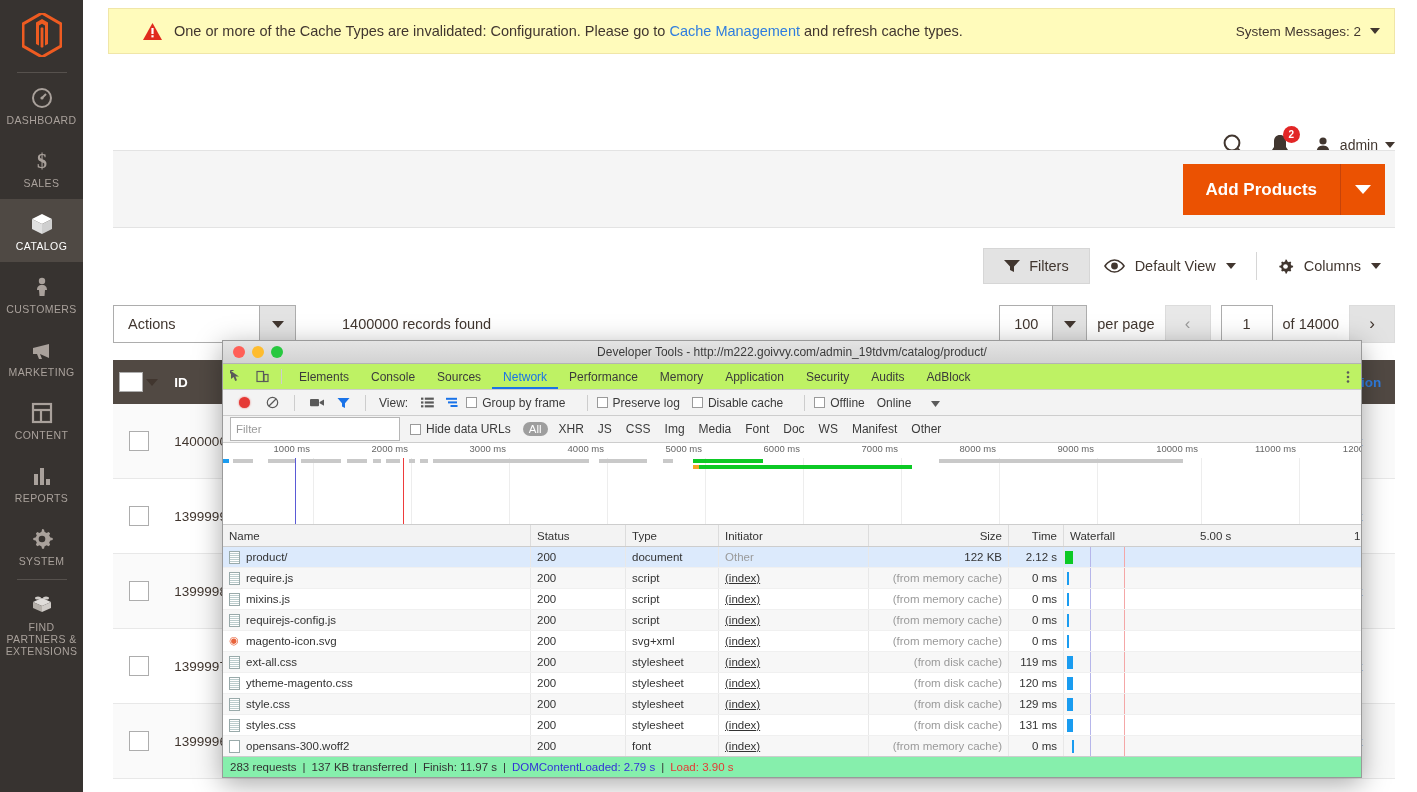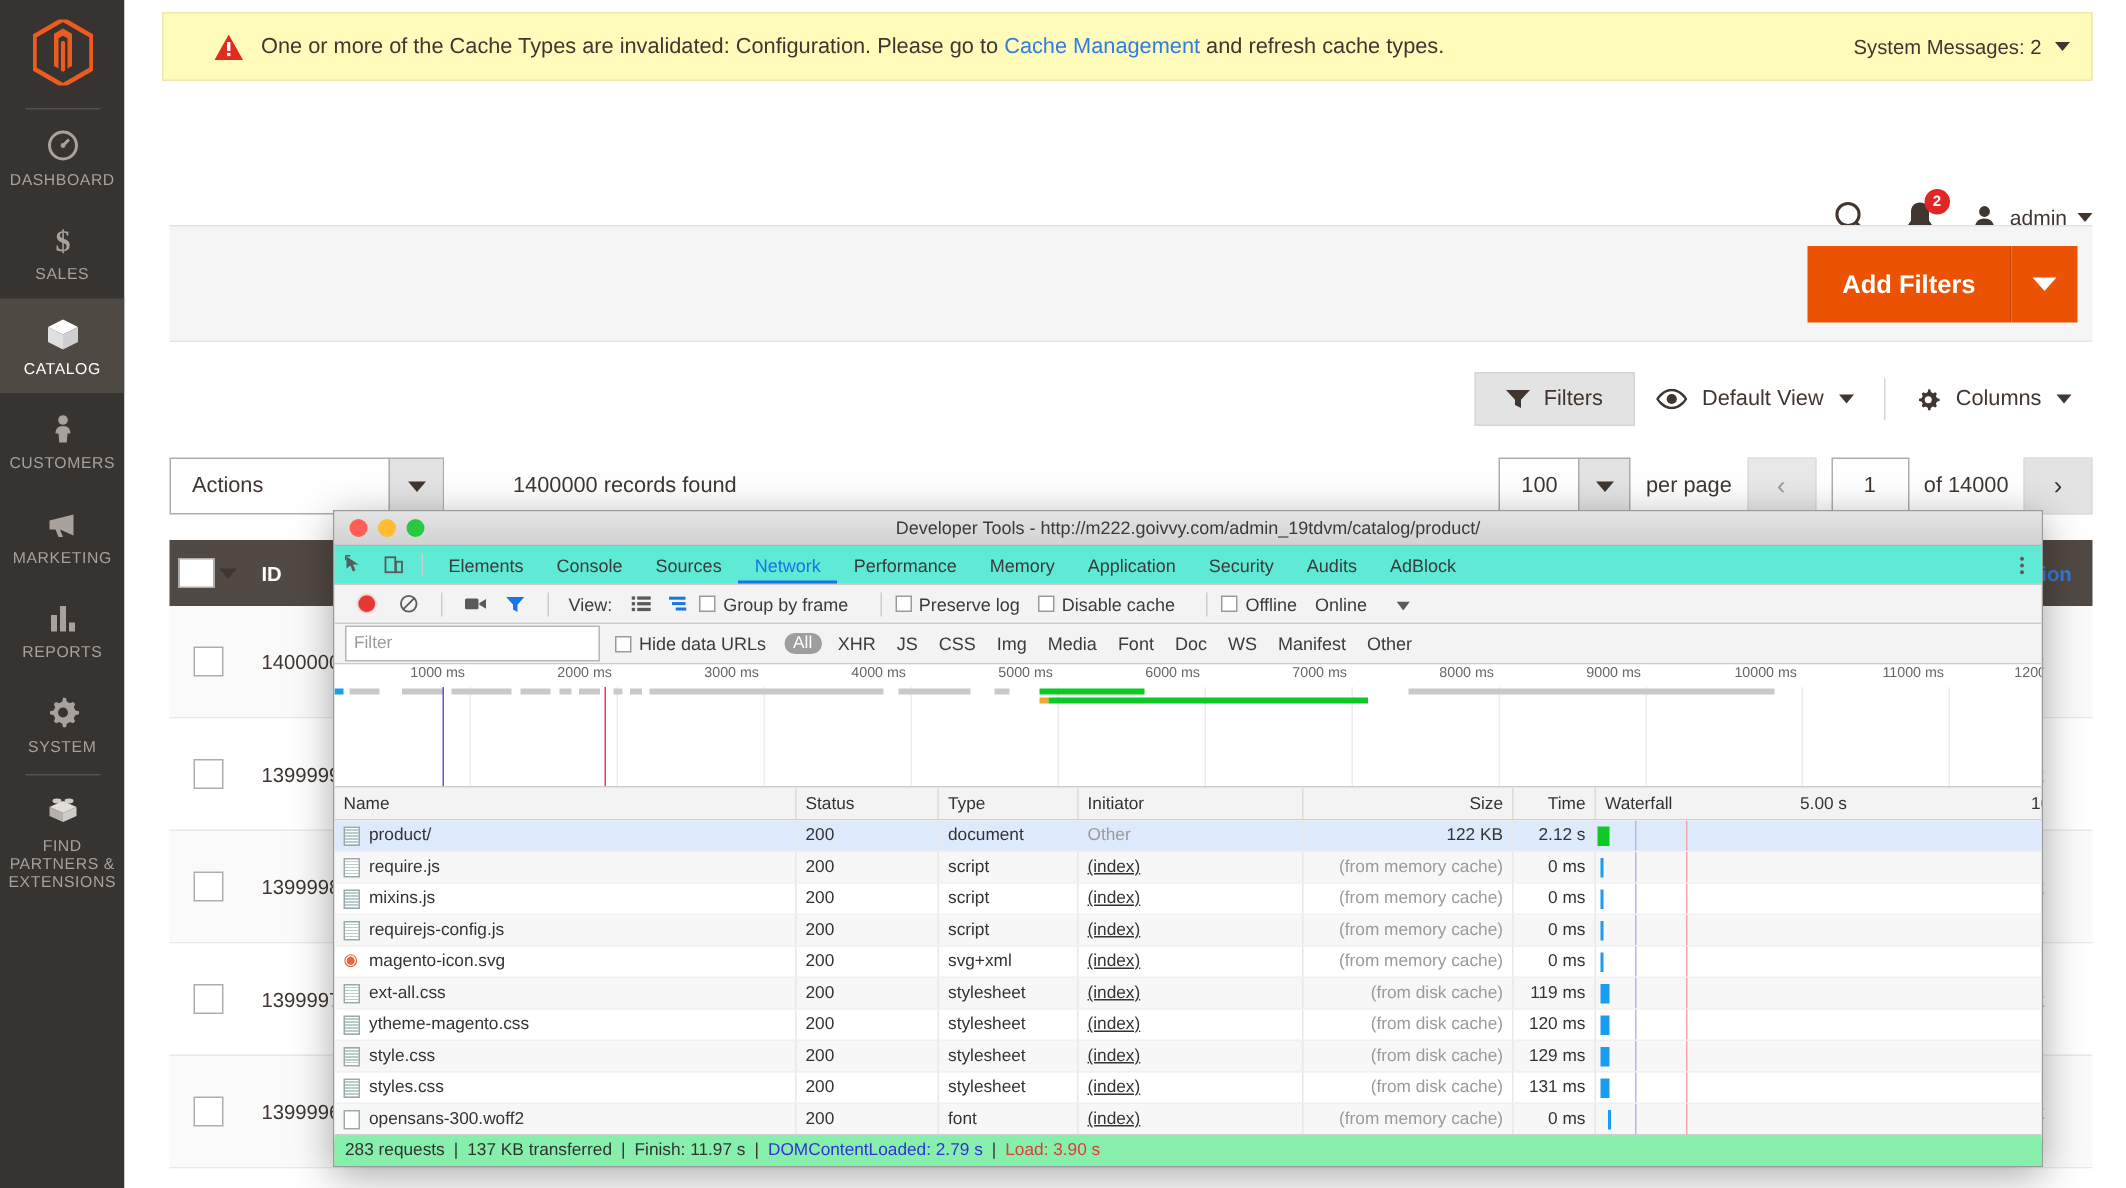--- a/index.html
+++ b/index.html
@@ -156,21 +156,21 @@
     display:flex; align-items:center; position:relative;
   }
   .dt-lights{ display:flex; gap:7px; padding-left:10px; }
   .lt{ width:12px;height:12px;border-radius:50%; }
   .lt.r{ background:#ff5f57; } .lt.y{ background:#febc2e; } .lt.g{ background:#28c840; }
   .dt-title-txt{
     position:absolute; left:0; right:0; text-align:center; font-size:12px; color:#3b3b3b;
     pointer-events:none;
   }
   .dt-tabs{
-    height:26px; background:#5eead4; border-bottom:1px solid #cdcdcd;
+    height:26px; background:#bef264; border-bottom:1px solid #cdcdcd;
     display:flex; align-items:stretch; font-size:12px; color:#3b3b3b;
   }
   .dt-ic{ width:26px; display:flex; align-items:center; justify-content:center; cursor:pointer; }
   .dt-div{ width:1px; background:#cdcdcd; margin:5px 6px; }
   .dt-tab{ padding:0 11px; display:flex; align-items:center; cursor:pointer; }
   .dt-tab.sel{ color:#1a73e8; box-shadow:inset 0 -2px 0 #1a73e8; }
   .dt-more{ margin-left:auto; width:26px; display:flex; align-items:center; justify-content:center; cursor:pointer; }
 
   .dt-row1{
     height:26px; border-bottom:1px solid #cdcdcd; background:#f3f3f3;
@@ -307,20 +307,30 @@
 
     <div class="side-item">
       <span class="glyph">
         <svg width="26" height="24" viewBox="0 0 26 24">
             <path d="M4 10 L4 16 L8 16 L10 21 L13 21 L11 16 L20 20 L20 6 Z" fill="#a9a19b"></path>
           </svg>
       </span>
       <span class="side-label">MARKETING</span>
     </div>
 
+    <div class="side-item">
+      <span class="glyph">
+        <svg width="24" height="22" viewBox="0 0 24 22">
+            <rect x="3" y="2" width="18" height="18" fill="none" stroke="#a9a19b" stroke-width="2.2"></rect>
+            <line x1="3" y1="8" x2="21" y2="8" stroke="#a9a19b" stroke-width="2.2"></line>
+            <line x1="11" y1="8" x2="11" y2="20" stroke="#a9a19b" stroke-width="2.2"></line>
+          </svg>
+      </span>
+      <span class="side-label">CONTENT</span>
+    </div>
 
     <div class="side-item">
       <span class="glyph">
         <svg width="24" height="22" viewBox="0 0 24 22">
             <rect x="4" y="9" width="4" height="11" fill="#a9a19b"></rect>
             <rect x="10" y="3" width="4" height="17" fill="#a9a19b"></rect>
             <rect x="16" y="14" width="4" height="6" fill="#a9a19b"></rect>
           </svg>
       </span>
       <span class="side-label">REPORTS</span>
@@ -391,21 +401,21 @@
               <path d="M10 10.6 C5.8 10.6 3.6 13.4 3.6 17 L16.4 17 C16.4 13.4 14.2 10.6 10 10.6 Z" fill="#41362f"></path>
             </svg>
           <span>admin</span>
           <span class="caret-d"></span>
         </span>
       </div>
     </div>
 
     <div class="action-strip">
       <div class="add-product">
-        <div class="main">Add Filters</div>
+        <div class="main">Add Products</div>
         <div class="split"></div>
         <div class="arrow">
             <span class="arrow-w"></span>
           </div>
       </div>
     </div>
 
     <div class="grid-controls">
       <div class="filters-btn">
         <svg width="16" height="14" viewBox="0 0 16 14">

